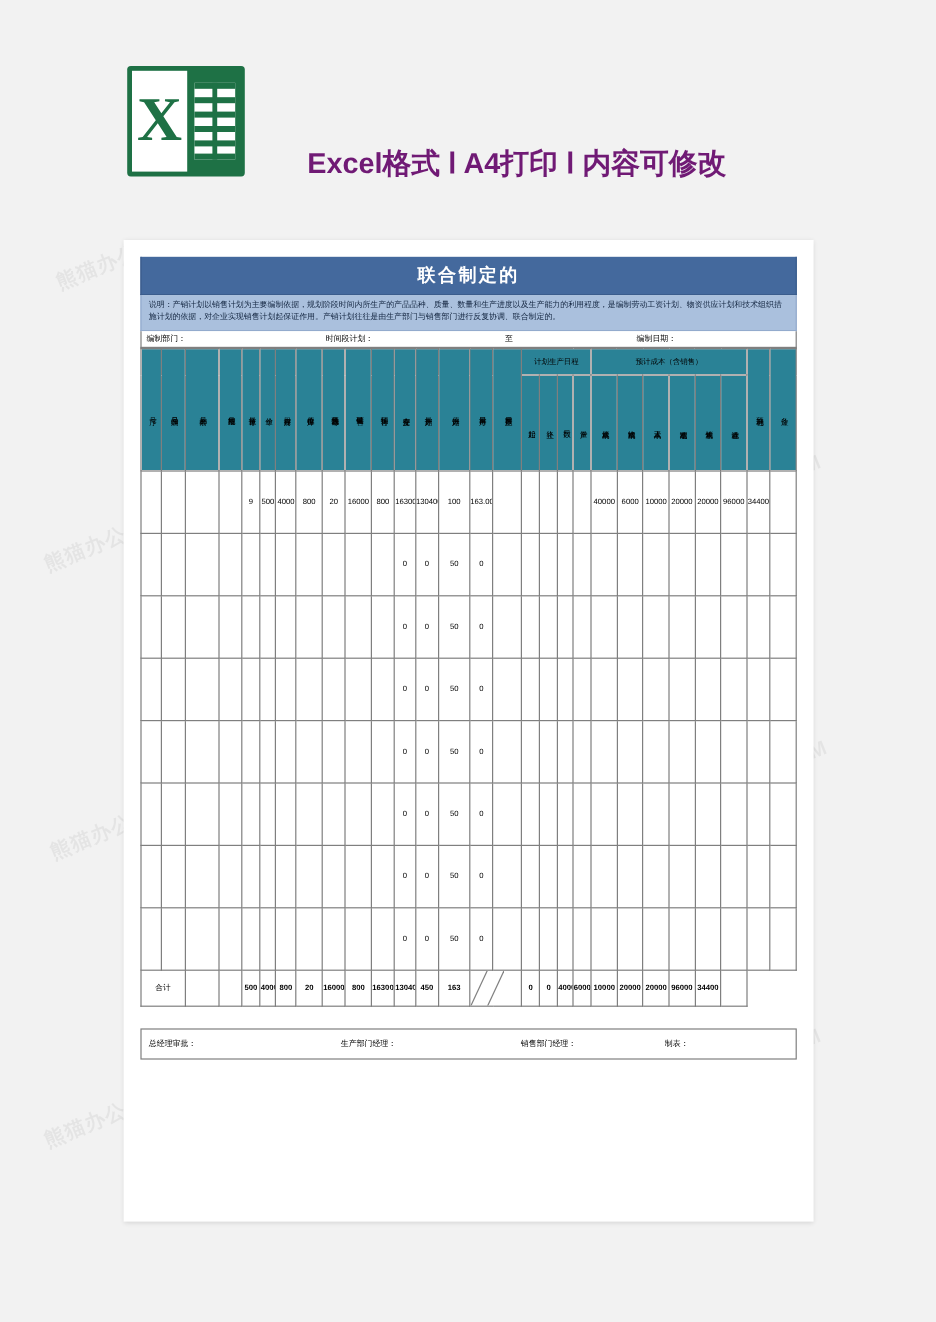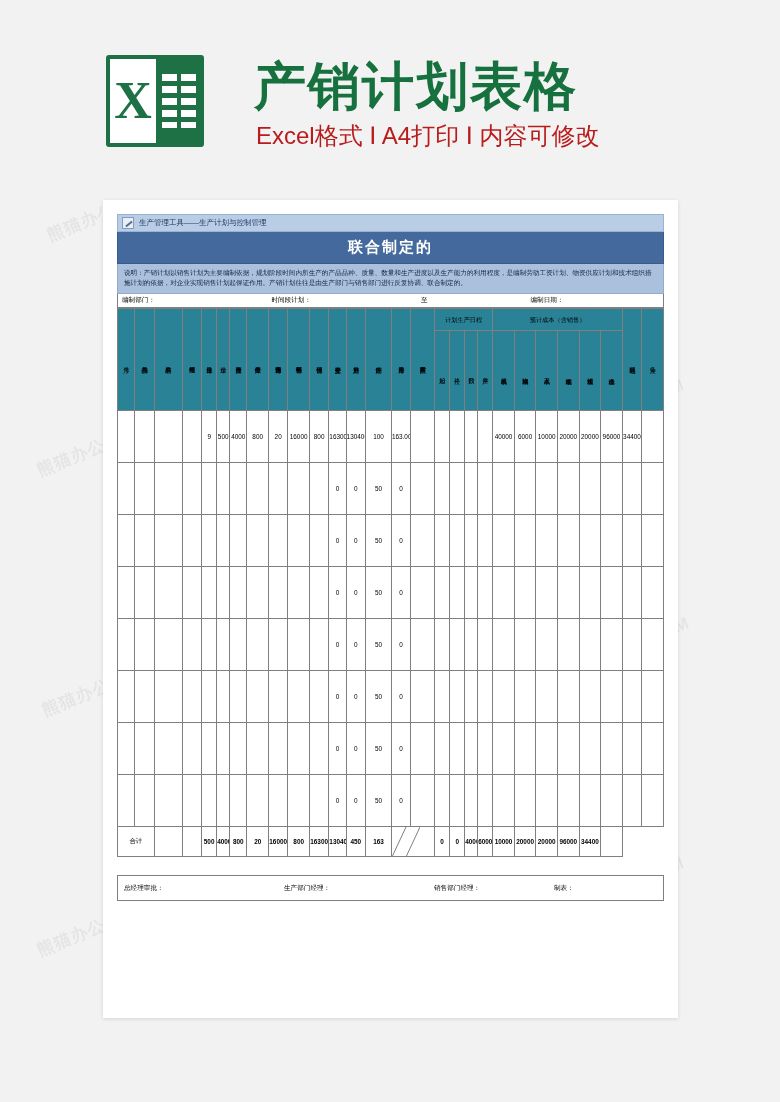--- a/index.html
+++ b/index.html
@@ -63,22 +63,22 @@
     font-size: 52px;
     font-weight: bold;
     color: #16713f;
     letter-spacing: 2px;
     white-space: nowrap;
   }
   .title-sub {
     position: absolute;
     left: 256px; top: 120px;
     font-size: 24px;
-    font-weight: normal;
-    color: #b91c1c;
+    font-weight: bold;
+    color: #701a75;
     white-space: nowrap;
   }
 
   
   .wm {
     position: absolute;
     color: rgba(0,0,0,0.055);
     font-size: 17px;
     font-weight: bold;
     white-space: nowrap;
@@ -252,31 +252,26 @@
       <div class="grid">
         <i style="left:0; top:0; width:34px; height:5px;"></i>
         <i style="left:0; top:12px; width:34px; height:5px;"></i>
         <i style="left:0; top:24px; width:34px; height:5px;"></i>
         <i style="left:0; top:36px; width:34px; height:5px;"></i>
         <i style="left:0; top:48px; width:34px; height:5px;"></i>
         <i style="left:0; top:59px; width:34px; height:5px;"></i>
         <i style="left:15px; top:0; width:4px; height:64px;"></i>
       </div>
     </div>
-    <div class="title-main">产销计划表格</div>
     <div class="title-sub">Excel格式 Ⅰ A4打印 Ⅰ 内容可修改</div>
   </div>
 
   <div class="sheet">
     <div class="doc">
 
-      <div class="tab-bar">
-        <span class="tool-icon"></span>
-        <span>生产管理工具——生产计划与控制管理</span>
-      </div>
 
       <div class="title-band">联合制定的</div>
 
       <div class="note-band">说明：产销计划以销售计划为主要编制依据，规划阶段时间内所生产的产品品种、质量、数量和生产进度以及生产能力的利用程度，是编制劳动工资计划、物资供应计划和技术组织措施计划的依据，对企业实现销售计划起保证作用。产销计划往往是由生产部门与销售部门进行反复协调、联合制定的。</div>
 
       <div class="meta-row">
         <span class="m1">编制部门：</span>
         <span class="m2">时间段计划：</span>
         <span class="m3">至</span>
         <span class="m4">编制日期：</span>

